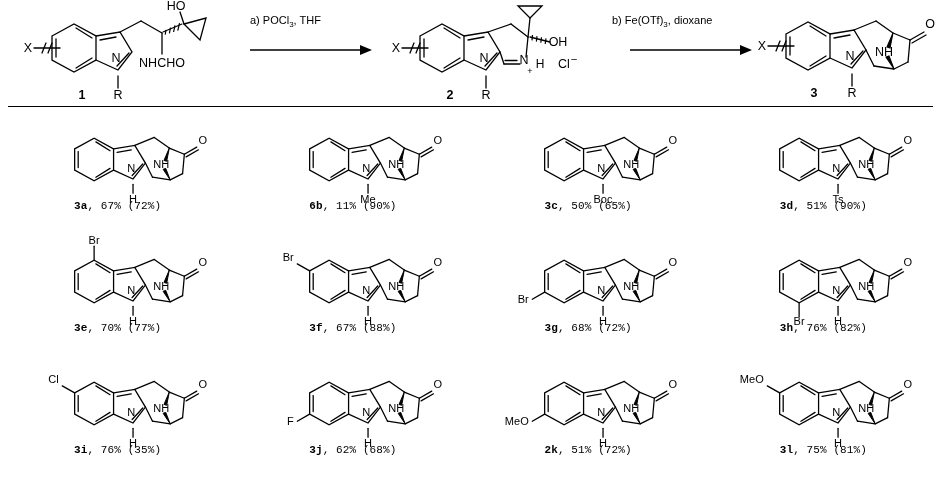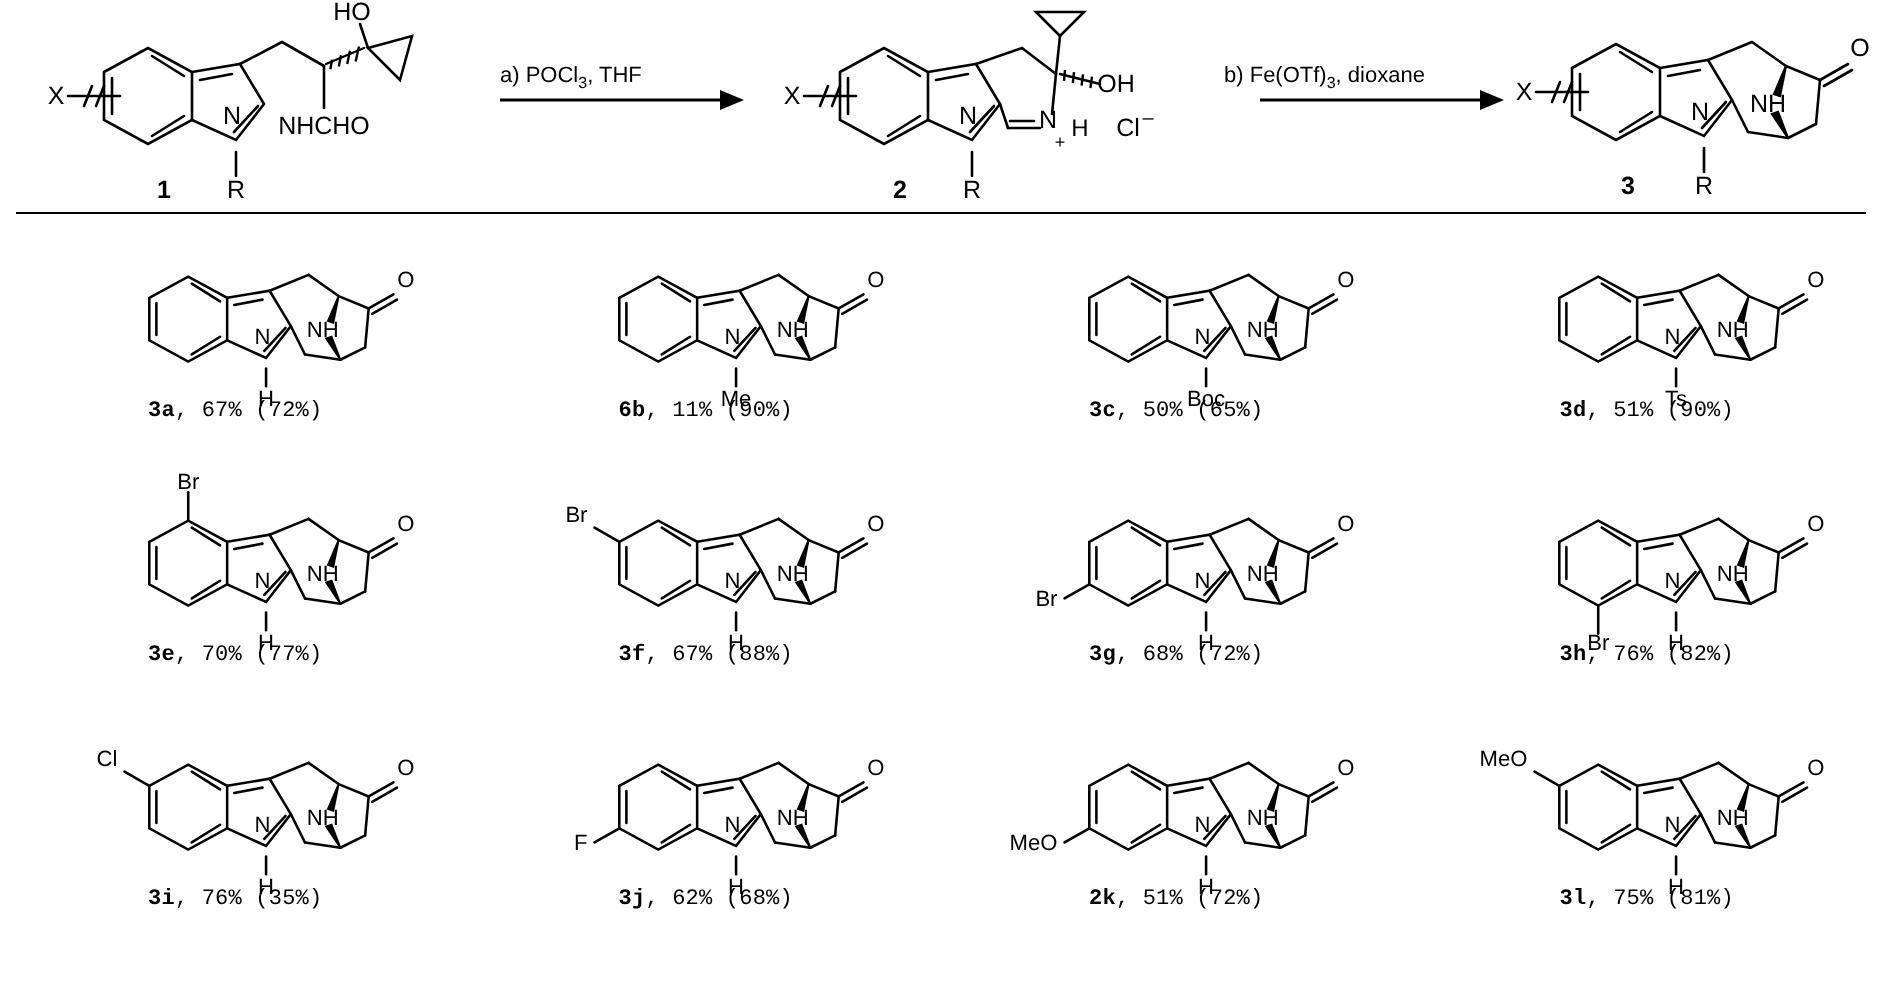--- a/index.html
+++ b/index.html
@@ -54,21 +54,20 @@
     margin-top:-2px;
     font-family:Liberation Mono, monospace;
   }
   .caption .lbl{font-weight:bold;}
   svg{display:block;overflow:visible;}
   svg text{font-family:"Liberation Sans", sans-serif; fill:#000;}
   .cond{
     position:absolute;
     font-size:11px;
     white-space:nowrap;
-    margin-top:18px;
   }
   .cond sub{font-size:8px;}
 </style>
 </head>
 <body>
 
 <div class="scheme">
 
   <svg style="position:absolute;left:10px;top:2px;" width="230" height="104" viewBox="0 0 230 104">
     <g stroke="#000" stroke-width="1.3" fill="none" stroke-linecap="round">

